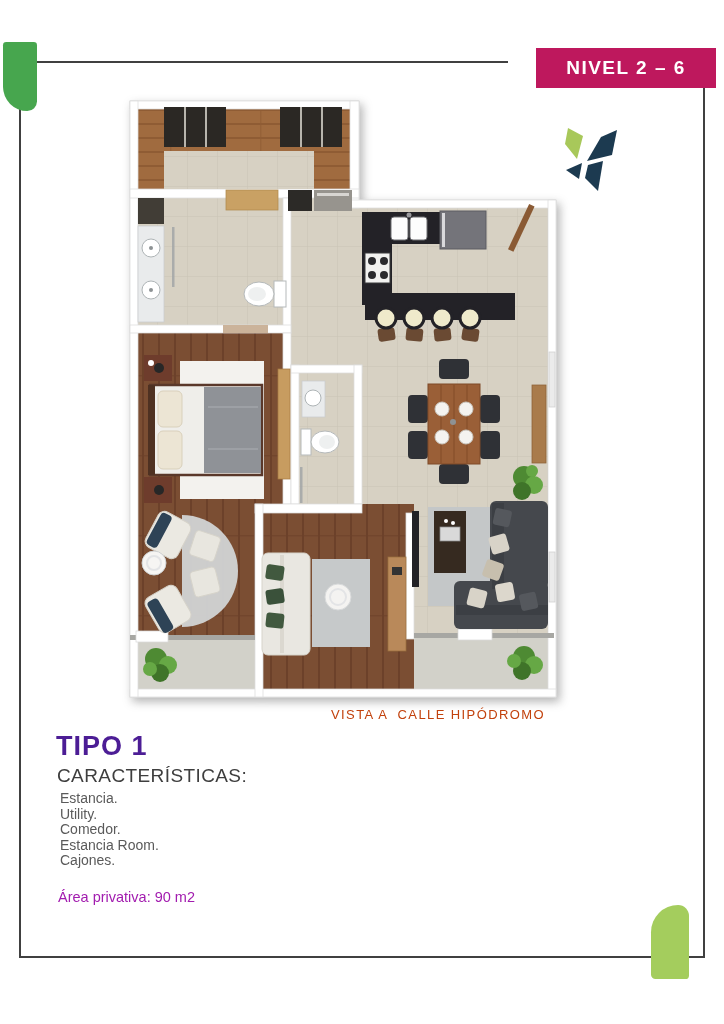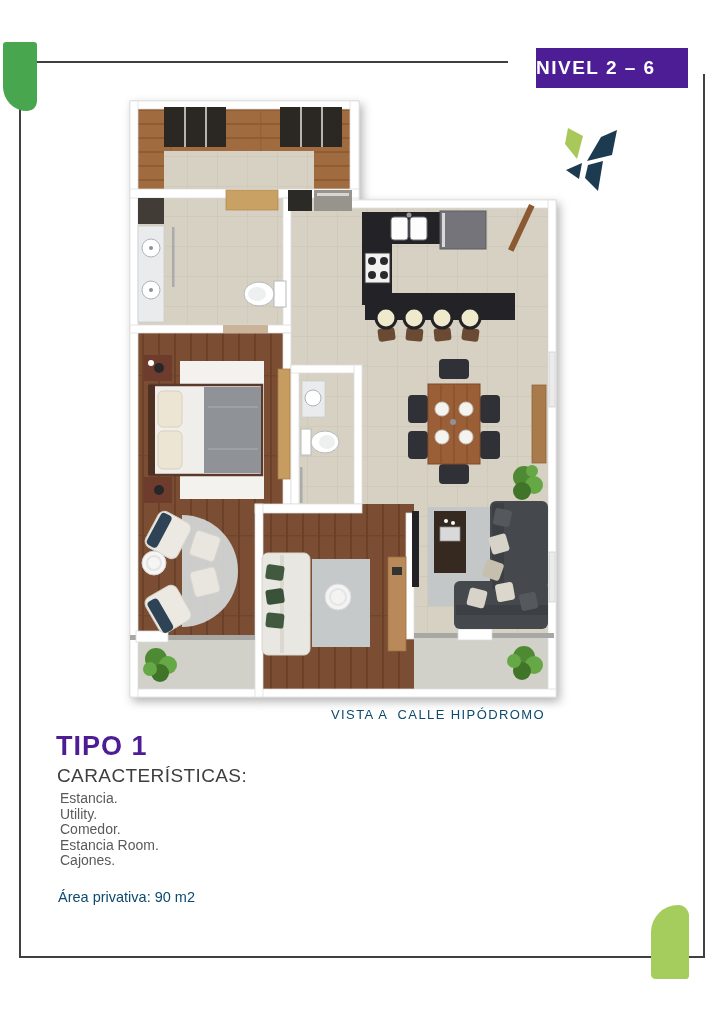--- a/index.html
+++ b/index.html
@@ -10,43 +10,43 @@
   .line-top{left:30px;top:61px;width:478px;height:2px;}
   .line-left{left:19px;top:84px;width:2px;height:874px;}
   .line-right{left:703px;top:74px;width:2px;height:884px;}
   .line-bottom{left:19px;top:956px;width:686px;height:2px;}
   
   .corner-tl{position:absolute;left:3px;top:42px;width:34px;height:69px;background:#47a64e;
              border-radius:4px 4px 12px 30px;}
   .corner-br{position:absolute;left:651px;top:905px;width:38px;height:74px;background:#a4cd5d;
              border-radius:30px 12px 4px 5px;}
   
-  .badge{position:absolute;left:536px;top:48px;width:152px;height:40px;background:#4c1d95;
+  .badge{position:absolute;left:536px;top:48px;width:180px;height:40px;background:#be185d;
          color:#ffffff;font-size:19px;font-weight:bold;letter-spacing:1.5px;
-         display:flex;align-items:center;}
+         display:flex;align-items:center;justify-content:center;}
   
   .logo{position:absolute;left:557px;top:123px;width:68px;height:72px;}
   
   .plan{position:absolute;left:128px;top:97px;width:440px;height:604px;
         filter:drop-shadow(3px 4px 5px rgba(90,90,90,0.45));}
   
   .caption{position:absolute;left:322px;top:707px;width:232px;text-align:center;
-           color:#0c4a6e;font-size:13px;letter-spacing:1.4px;white-space:pre;}
+           color:#c2410c;font-size:13px;letter-spacing:1.4px;white-space:pre;}
   
   .title{position:absolute;left:56px;top:731px;font-size:27px;font-weight:600;
          color:#4c1d95;letter-spacing:1px;}
   .subtitle{position:absolute;left:57px;top:765px;font-size:19px;font-weight:500;
             color:#3e3e3e;letter-spacing:.4px;}
   .features{position:absolute;left:60px;top:791px;display:flex;color:#5a5a5a;
             font-size:14px;line-height:15.5px;}
   .features .col-left{width:125px;}
   .features .col-right{width:270px;}
   .features div{margin:0;}
   .parking{margin-top:16px;}
-  .area{position:absolute;left:58px;top:889px;color:#0c4a6e;font-size:14.5px;}
+  .area{position:absolute;left:58px;top:889px;color:#a21caf;font-size:14.5px;}
 </style>
 </head>
 <body>
 
 <div class="page">
 
   <div class="line line-top"></div>
   <div class="line line-left"></div>
   <div class="line line-right"></div>
   <div class="line line-bottom"></div>

